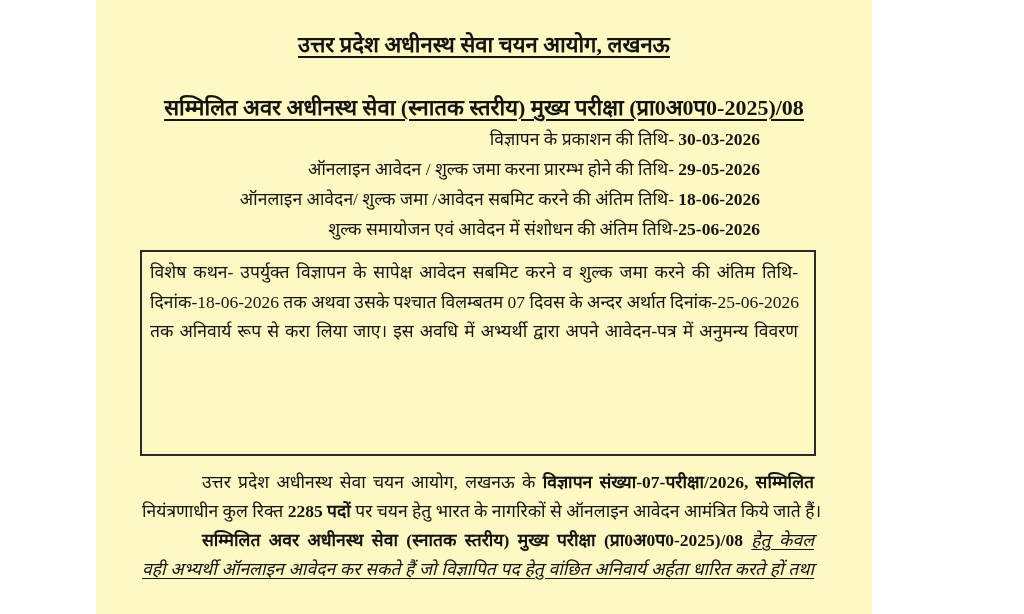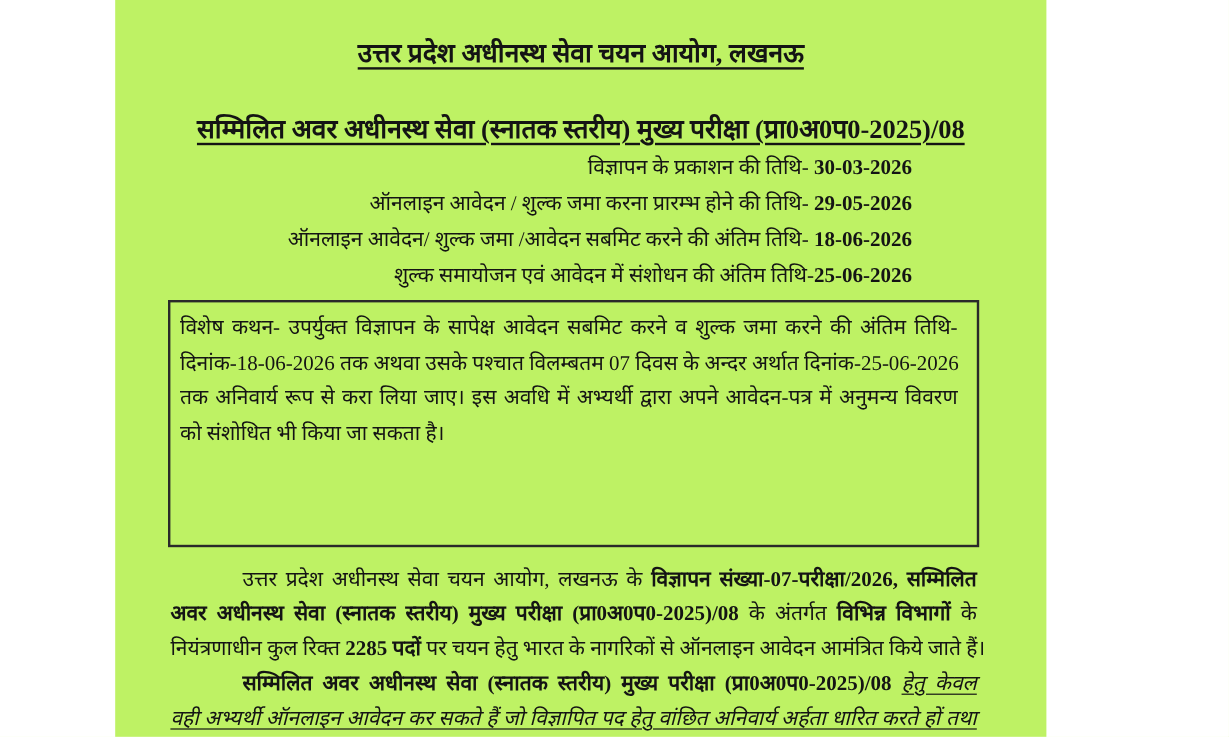--- a/index.html
+++ b/index.html
@@ -9,21 +9,21 @@
       height: 614px;
       overflow: hidden;
       background: #ffffff;
     }
     .page {
       position: absolute;
       left: 96px;
       top: 0;
       width: 776px;
       height: 614px;
-      background: #bef264;
+      background: #fef9c3;
       font-family: "Liberation Serif", "DejaVu Serif", serif;
       color: #141414;
     }
     .center-line {
       position: absolute;
       left: 0;
       width: 100%;
       text-align: center;
       white-space: nowrap;
     }
@@ -125,24 +125,22 @@
     </div>
     <div class="date-row">
       <span>शुल्क समायोजन एवं आवेदन में संशोधन की अंतिम तिथि-</span><span class="date-val">25-06-2026</span>
     </div>
   </div>
 
   <div class="notice-box">
     <span class="notice-line">विशेष कथन- उपर्युक्त विज्ञापन के सापेक्ष आवेदन सबमिट करने व शुल्क जमा करने की अंतिम तिथि-</span>
     <span class="notice-line">दिनांक-18-06-2026 तक अथवा उसके पश्चात विलम्बतम 07 दिवस के अन्दर अर्थात दिनांक-25-06-2026</span>
     <span class="notice-line">तक अनिवार्य रूप से करा लिया जाए। इस अवधि में अभ्यर्थी द्वारा अपने आवेदन-पत्र में अनुमन्य विवरण</span>
-    <span class="notice-line last">को संशोधित भी किया जा सकता है।</span>
   </div>
 
   <div class="para">
     <span class="para-line indent"><span>उत्तर प्रदेश अधीनस्थ सेवा चयन आयोग, लखनऊ के </span><span class="b">विज्ञापन संख्या-07-परीक्षा/2026, सम्मिलित</span></span>
-    <span class="para-line"><span class="b">अवर अधीनस्थ सेवा (स्नातक स्तरीय) मुख्य परीक्षा (प्रा0अ0प0-2025)/08</span><span> के अंतर्गत </span><span class="b">विभिन्न विभागों</span><span> के</span></span>
     <span class="para-line last"><span>नियंत्रणाधीन कुल रिक्त </span><span class="b">2285 पदों</span><span> पर चयन हेतु भारत के नागरिकों से ऑनलाइन आवेदन आमंत्रित किये जाते हैं।</span></span>
     <span class="para-line indent"><span class="b">सम्मिलित अवर अधीनस्थ सेवा (स्नातक स्तरीय) मुख्य परीक्षा (प्रा0अ0प0-2025)/08</span> <span class="italic-ul">हेतु केवल</span></span>
     <span class="para-line"><span class="italic-ul">वही अभ्यर्थी ऑनलाइन आवेदन कर सकते हैं जो विज्ञापित पद हेतु वांछित अनिवार्य अर्हता धारित करते हों तथा</span></span>
   </div>
 
 </div>
 
 </body></html>

